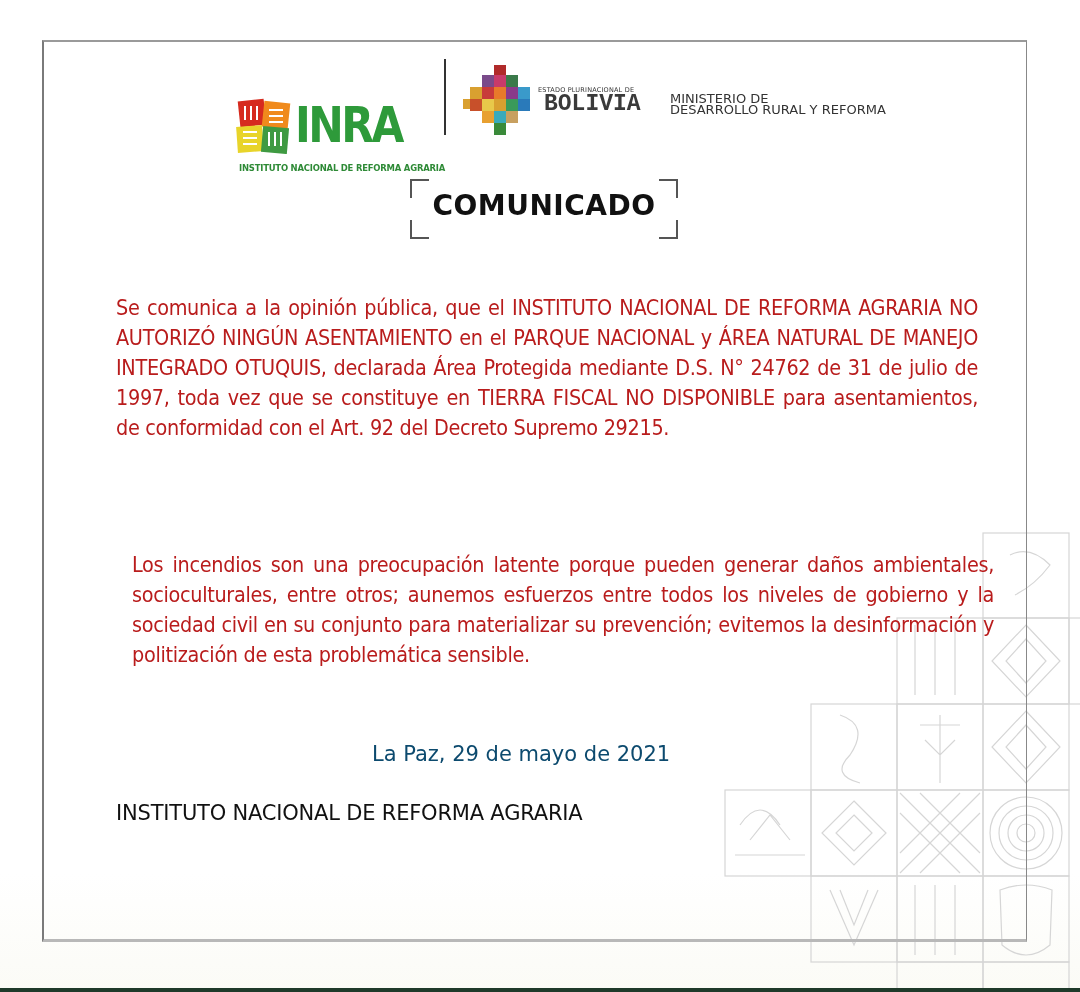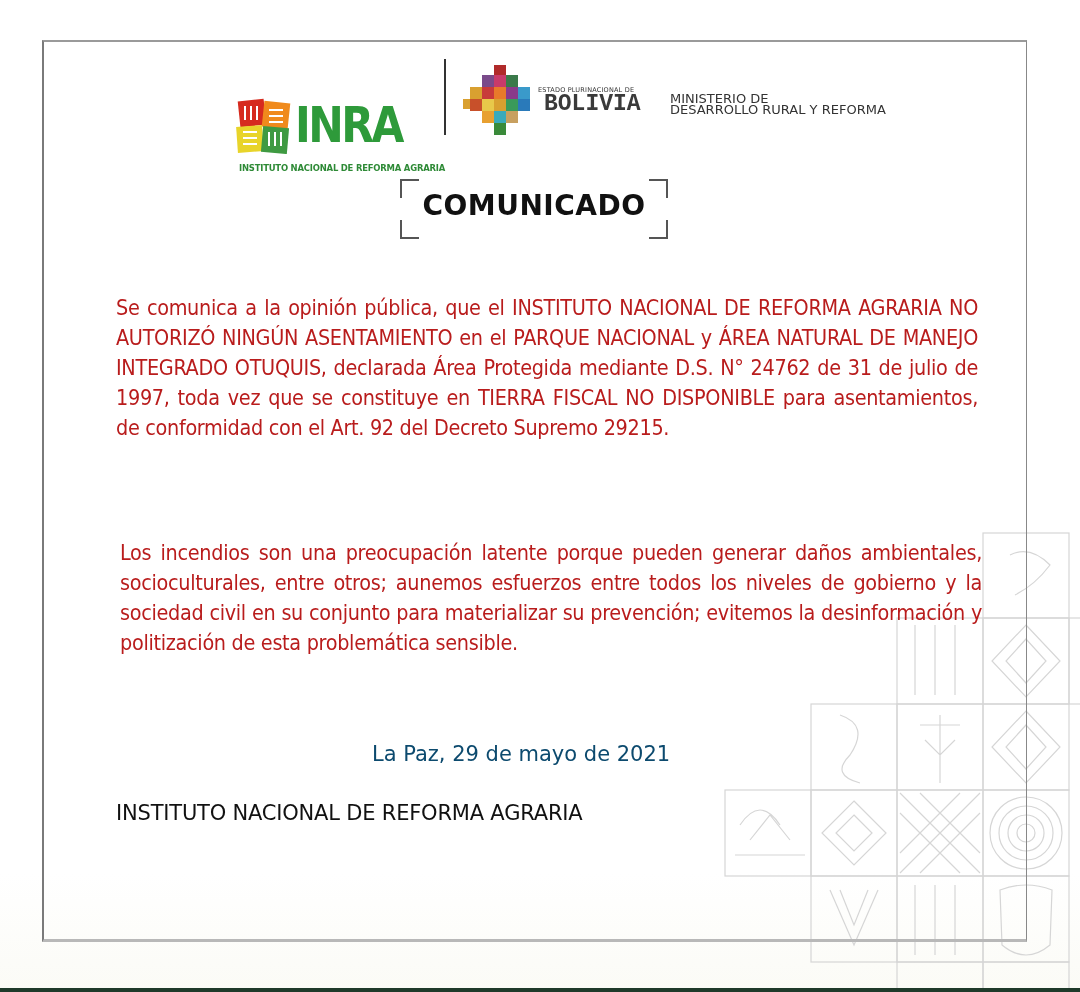--- a/index.html
+++ b/index.html
@@ -25,21 +25,21 @@
     }
     .inra-sub {
       position: absolute; left: 4px; top: 64px; font-family: "DejaVu Sans Condensed", "DejaVu Sans", sans-serif; font-weight: bold;
       font-size: 9.4px; color: #2e8a36; white-space: nowrap; letter-spacing: -0.2px;
     }
     .divider { position: absolute; left: 214px; top: 2px; width: 2px; height: 76px; background: #333; }
     .bolivia-emblem { position: absolute; left: 233px; top: 6px; width: 74px; height: 74px; }
     .bolivia-small { position: absolute; left: 308px; top: 29px; font-size: 6.5px; color: #333; letter-spacing: 0.2px; white-space: nowrap; }
     .bolivia-big { position: absolute; left: 314px; top: 34px; font-family: Liberation Mono, monospace; font-weight: bold; font-size: 23px; color: #3a3a3a; letter-spacing: 0px; }
     .ministry { position: absolute; left: 440px; top: 36px; font-size: 13px; color: #333; line-height: 11px; white-space: nowrap; }
-    .title-box { position: absolute; left: 400px; top: 179px; width: 268px; height: 60px; }
+    .title-box { position: absolute; left: 410px; top: 179px; width: 268px; height: 60px; }
     .corner { position: absolute; width: 17px; height: 17px; border-color: #555; border-style: solid; }
     .c-tl { left: 0; top: 0; border-width: 2px 0 0 2px; }
     .c-tr { right: 0; top: 0; border-width: 2px 2px 0 0; }
     .c-bl { left: 0; bottom: 0; border-width: 0 0 2px 2px; }
     .c-br { right: 0; bottom: 0; border-width: 0 2px 2px 0; }
     .title {
       position: absolute; left: 0; top: 10px; width: 268px; text-align: center;
       font-family: "DejaVu Sans", sans-serif; font-weight: bold; font-size: 28px; letter-spacing: 0.5px; color: #111;
     }
     .body-text {
@@ -150,16 +150,16 @@
 
 <div class="title-box">
   <span class="corner c-tl"></span>
   <span class="corner c-tr"></span>
   <span class="corner c-bl"></span>
   <span class="corner c-br"></span>
   <div class="title">COMUNICADO</div>
 </div>
 
 <p class="body-text p1" style="margin:0;">Se comunica a la opinión pública, que el INSTITUTO NACIONAL DE REFORMA AGRARIA NO AUTORIZÓ NINGÚN ASENTAMIENTO en el PARQUE NACIONAL y ÁREA NATURAL DE MANEJO INTEGRADO OTUQUIS, declarada Área Protegida mediante D.S. N° 24762 de 31 de julio de 1997, toda vez que se constituye en TIERRA FISCAL NO DISPONIBLE para asentamientos,  de conformidad con el Art. 92 del Decreto Supremo 29215.</p>
-<p class="body-text p2" style="margin:4px;">Los incendios son una preocupación latente porque pueden generar daños ambientales, socioculturales, entre otros; aunemos esfuerzos entre todos los niveles de gobierno y la sociedad civil en su conjunto para  materializar su prevención; evitemos la desinformación y politización de esta problemática sensible.</p>
+<p class="body-text p2" style="margin:16px;">Los incendios son una preocupación latente porque pueden generar daños ambientales, socioculturales, entre otros; aunemos esfuerzos entre todos los niveles de gobierno y la sociedad civil en su conjunto para  materializar su prevención; evitemos la desinformación y politización de esta problemática sensible.</p>
 
 <div class="date">La Paz, 29 de mayo de 2021</div>
 <div class="signature">INSTITUTO NACIONAL DE REFORMA AGRARIA</div>
 
 </body></html>

